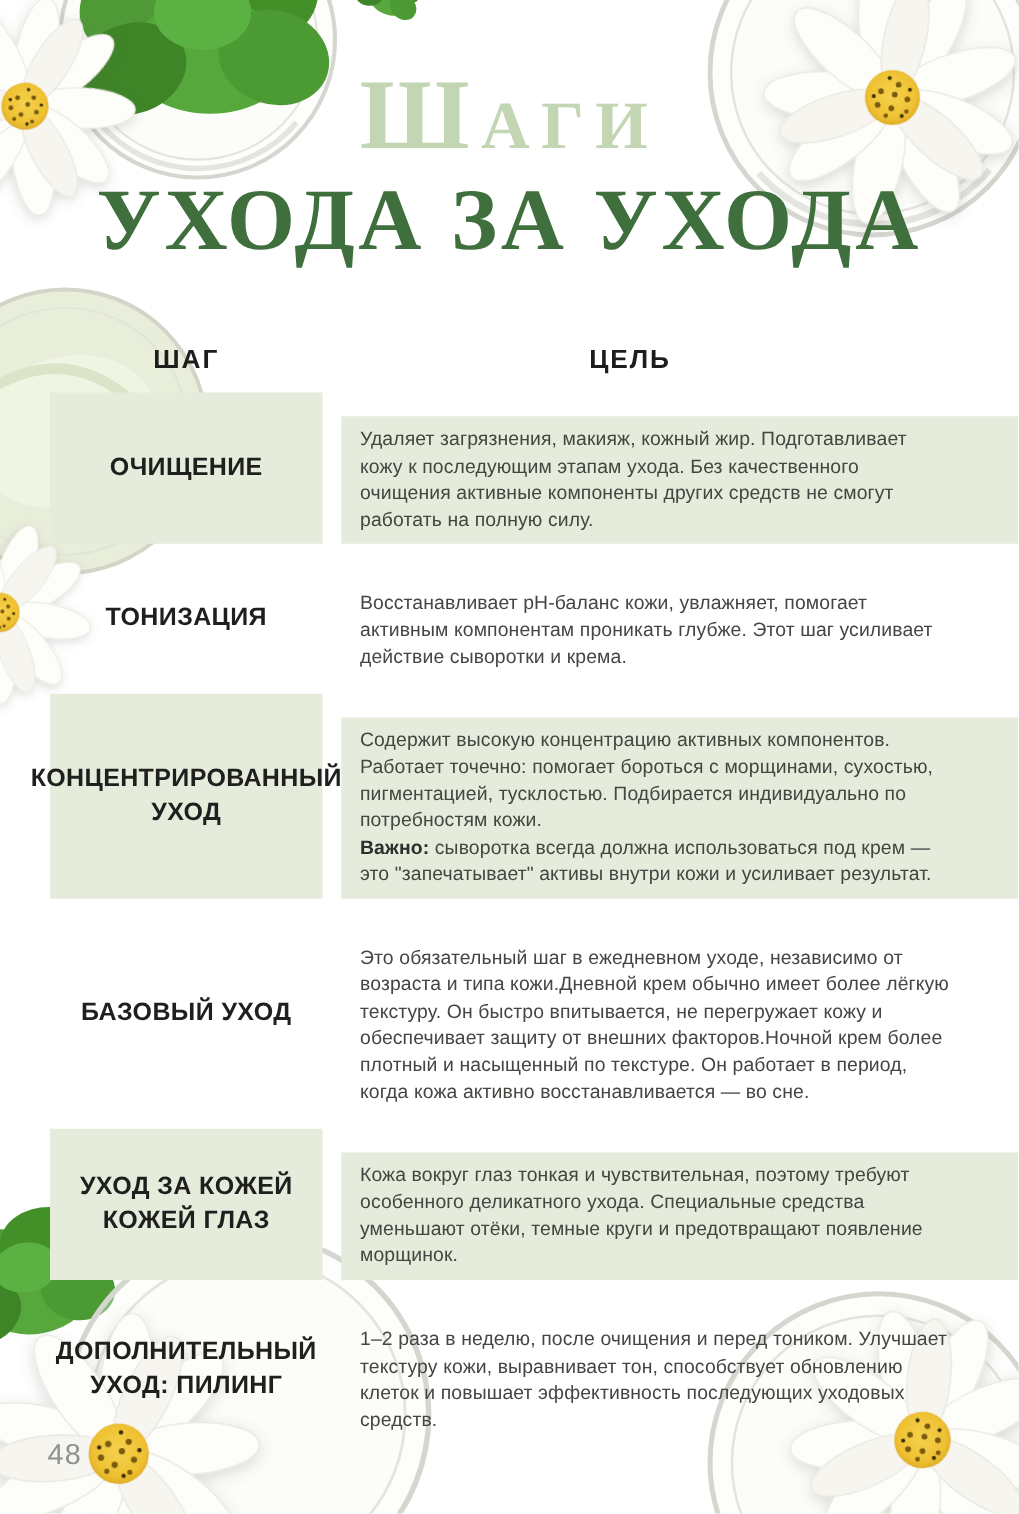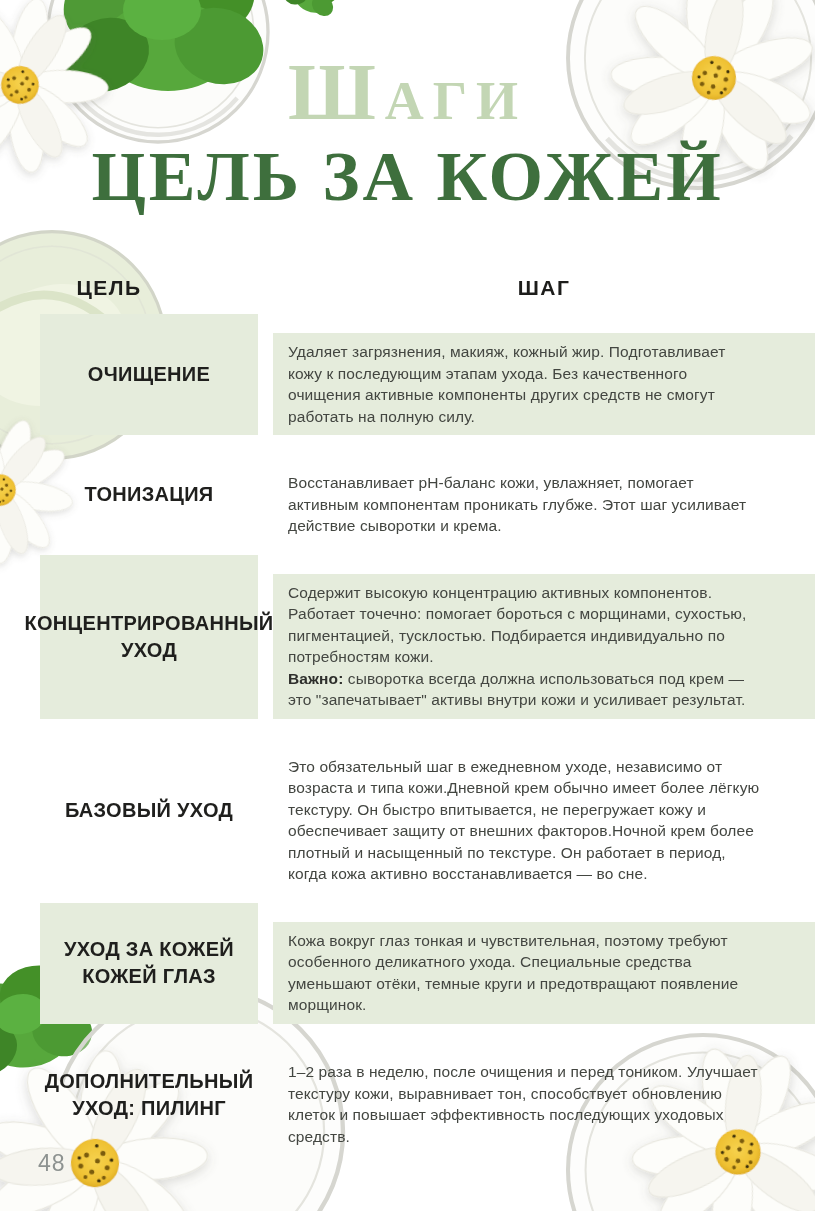--- a/index.html
+++ b/index.html
@@ -164,27 +164,27 @@
     <use href="#daisy" transform="translate(95,1163) scale(1.15) rotate(6)"></use>
 
     <use href="#dish" transform="translate(703,1170) scale(1.35)"></use>
     <use href="#daisy" transform="translate(738,1152) scale(1.08) rotate(-14)"></use>
   </svg>
 
   <div class="title-block">
     <div class="title-line1">
       <span class="initial">Ш</span><span class="rest">АГИ</span>
     </div>
-    <div class="title-line2">ЦЕЛЬ ЗА КОЖЕЙ</div>
+    <div class="title-line2">УХОДА ЗА УХОДА</div>
   </div>
 
   <div class="care-table">
     <div class="table-header">
+      <div class="hcell step">ШАГ</div>
       <div class="hcell goal">ЦЕЛЬ</div>
-      <div class="hcell step">ШАГ</div>
     </div>
     <div class="table-body">
         <div class="row highlight">
           <div class="cell-step">
             <span>ОЧИЩЕНИЕ</span>
           </div>
           <div class="cell-goal">
             <p><span>Удаляет загрязнения, макияж, кожный жир. Подготавливает кожу к последующим этапам ухода. Без качественного очищения активные компоненты других средств не смогут работать на полную силу.</span></p>
           </div>
         </div>

